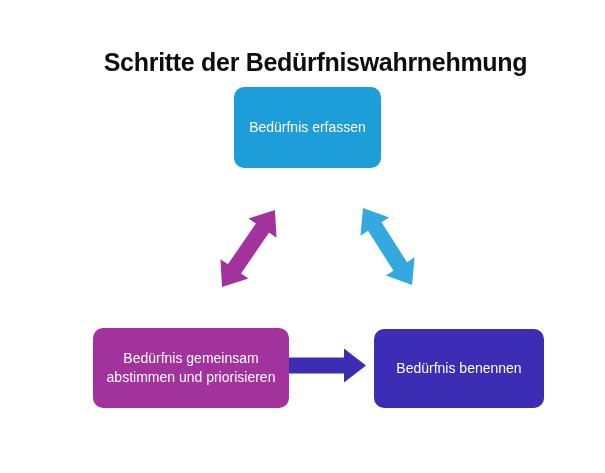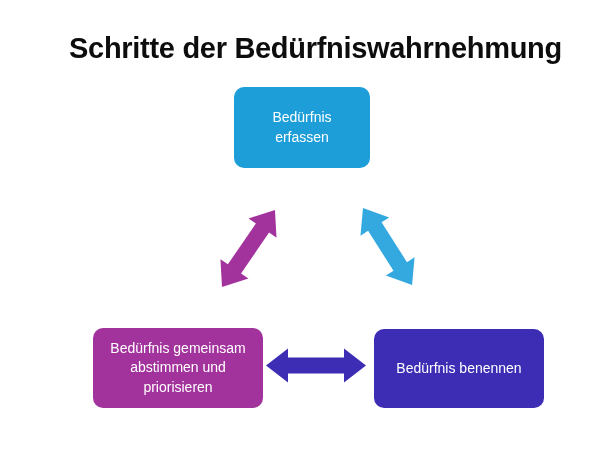--- a/index.html
+++ b/index.html
@@ -13,23 +13,23 @@
     height: 473px;
     background: #ffffff;
     overflow: hidden;
     font-family: "Liberation Sans", sans-serif;
   }
   .title {
     position: absolute;
     top: 32px;
     left: 26px;
     right: 0;
-    margin: 0;
+    margin: 16px;
     text-align: center;
-    font-size: 29px;
+    font-size: 25px;
     font-weight: 700;
     letter-spacing: -0.3px;
     color: #0d0d0d;
     font-family: "Liberation Sans", sans-serif;
   }
   .arrows {
     position: absolute;
     left: 0;
     top: 0;
     width: 605px;
@@ -40,22 +40,22 @@
     border-radius: 10px;
     display: flex;
     align-items: center;
     justify-content: center;
     text-align: center;
     font-size: 14px;
     line-height: 1.38;
     box-sizing: border-box;
     padding: 0 10px;
   }
-  .node-top   { left: 234px; top: 87px;  width: 136px; height: 81px; }
-  .node-left  { left: 93px;  top: 328px; width: 170px; height: 80px; }
+  .node-top   { left: 234px; top: 87px;  width: 147px; height: 81px; }
+  .node-left  { left: 93px;  top: 328px; width: 196px; height: 80px; }
   .node-right { left: 374px; top: 329px; width: 170px; height: 79px; text-align: center; }
 </style>
 </head>
 <body>
 
 <div class="canvas">
 
   <h1 class="title">Schritte der Bedürfniswahrnehmung</h1>
 
   <svg class="arrows" viewBox="0 0 605 473" aria-hidden="true">

